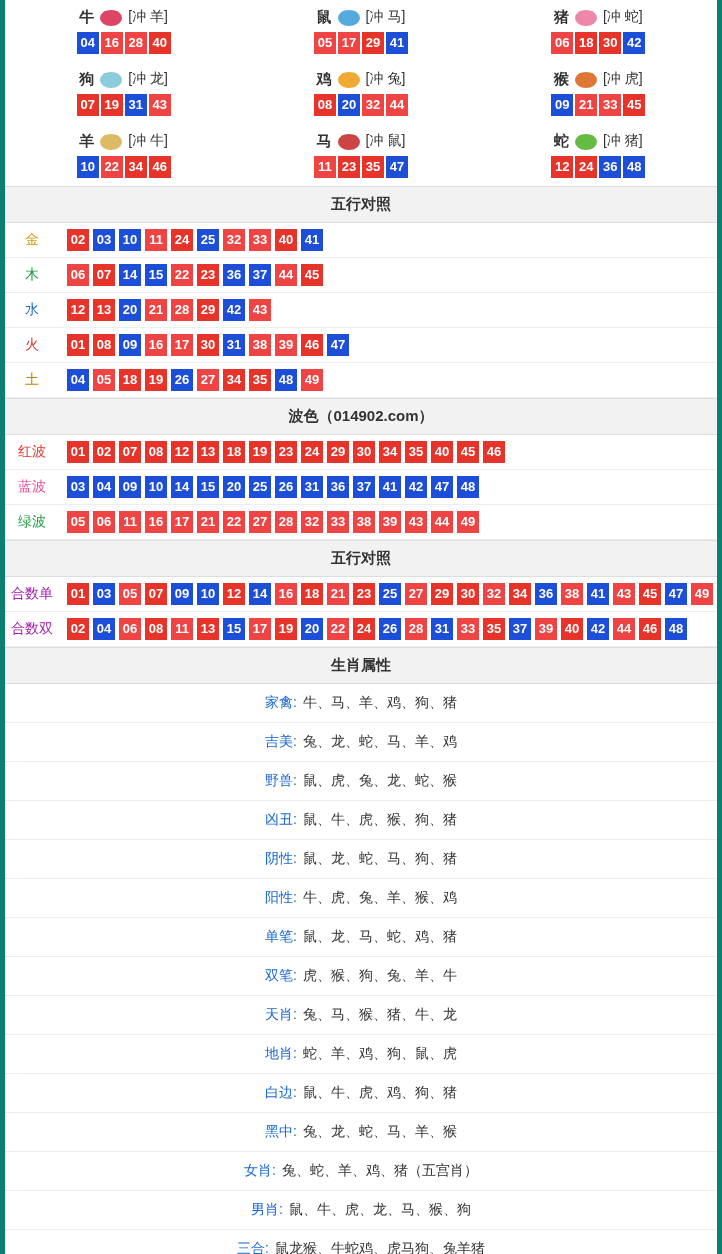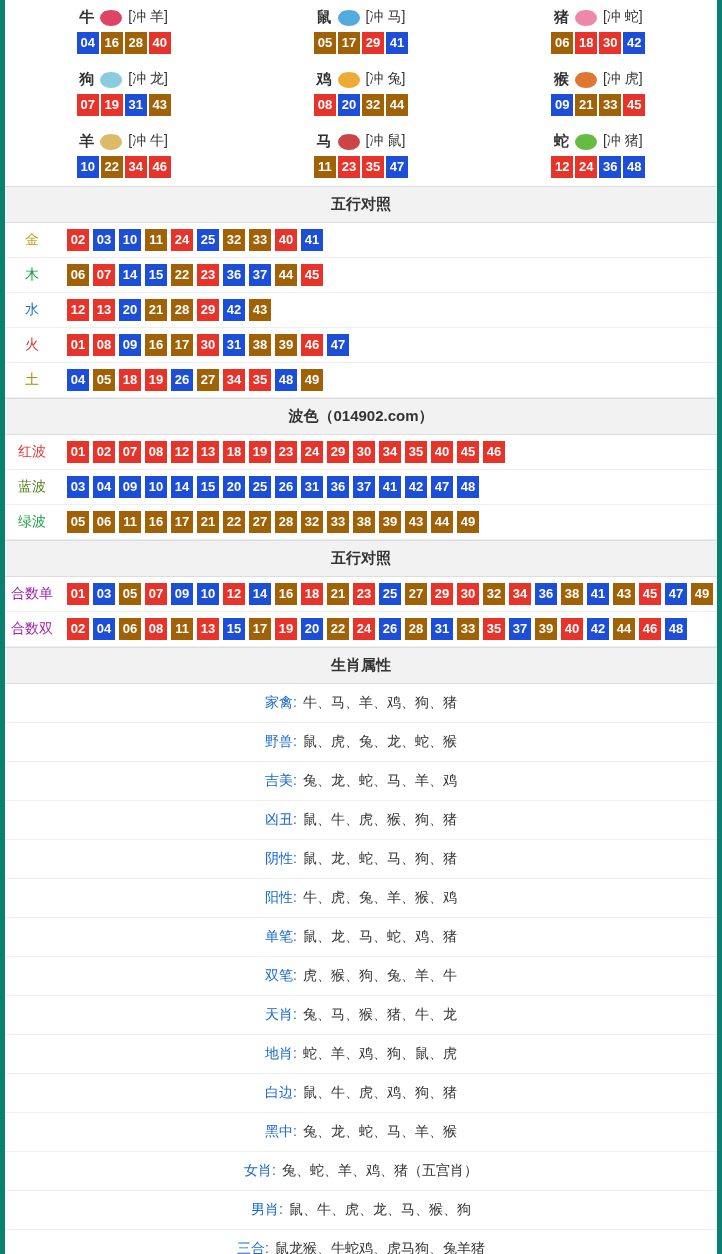--- a/index.html
+++ b/index.html
@@ -8,32 +8,32 @@
 .zodiac-grid{display:flex;flex-wrap:wrap}
 .zcell{width:33.33%;text-align:center;padding:6px 0 8px}
 .zhead{display:flex;align-items:center;justify-content:center;gap:2px;margin-bottom:4px}
 .zname{font-weight:bold;font-size:15px}
 .zicon{width:30px;height:22px;display:inline-block}
 .zclash{color:#333}
 .nums{display:flex;justify-content:center;gap:2px}
 .ball{display:inline-block;width:22px;height:22px;line-height:22px;color:#fff;font-size:13px;text-align:center;font-weight:bold}
 .red{background:#e6342a}
 .blue{background:#1d4ed8}
-.green{background:#a16207}
+.green{background:#ef4444}
 .sec-head{background:#f2f2f2;border-top:1px solid #ddd;border-bottom:1px solid #ddd;padding:8px 12px;text-align:center;font-weight:bold;font-size:15px}
 .trow{display:flex;border-bottom:1px solid #eee;align-items:center;padding:6px 0}
 .tlabel{width:54px;text-align:center;font-size:14px}
 .tnums{flex:1;display:flex;flex-wrap:wrap;gap:4px;padding-left:8px}
 .gold{color:#d4a017}
 .wood{color:#1a9b3e}
 .water{color:#1968d2}
 .fire{color:#e6342a}
 .earth{color:#b8860b}
 .redwave{color:#e6342a}
-.bluewave{color:#4d7c0f}
+.bluewave{color:#ec4899}
 .greenwave{color:#1a9b3e}
 .heshu{color:#a21caf}
 .attr-row{display:flex;justify-content:center;border-bottom:1px solid #eee;padding:10px 16px;gap:6px}
 .attr-label{color:#1968d2}
 .attr-val{color:#333}
 </style>
 </head>
 <body>
 
 <div class="wrap">
@@ -421,28 +421,28 @@
       </div>
     </div>
 
   <div class="sec-head">生肖属性</div>
   <div id="attrs">
       <div class="attr-row">
         <span class="attr-label">家禽:</span>
         <span class="attr-val">牛、马、羊、鸡、狗、猪</span>
       </div>
       <div class="attr-row">
+        <span class="attr-label">吉美:</span>
+        <span class="attr-val">兔、龙、蛇、马、羊、鸡</span>
+      </div>
+      <div class="attr-row">
         <span class="attr-label">野兽:</span>
         <span class="attr-val">鼠、虎、兔、龙、蛇、猴</span>
       </div>
       <div class="attr-row">
-        <span class="attr-label">吉美:</span>
-        <span class="attr-val">兔、龙、蛇、马、羊、鸡</span>
-      </div>
-      <div class="attr-row">
         <span class="attr-label">凶丑:</span>
         <span class="attr-val">鼠、牛、虎、猴、狗、猪</span>
       </div>
       <div class="attr-row">
         <span class="attr-label">阴性:</span>
         <span class="attr-val">鼠、龙、蛇、马、狗、猪</span>
       </div>
       <div class="attr-row">
         <span class="attr-label">阳性:</span>
         <span class="attr-val">牛、虎、兔、羊、猴、鸡</span>

